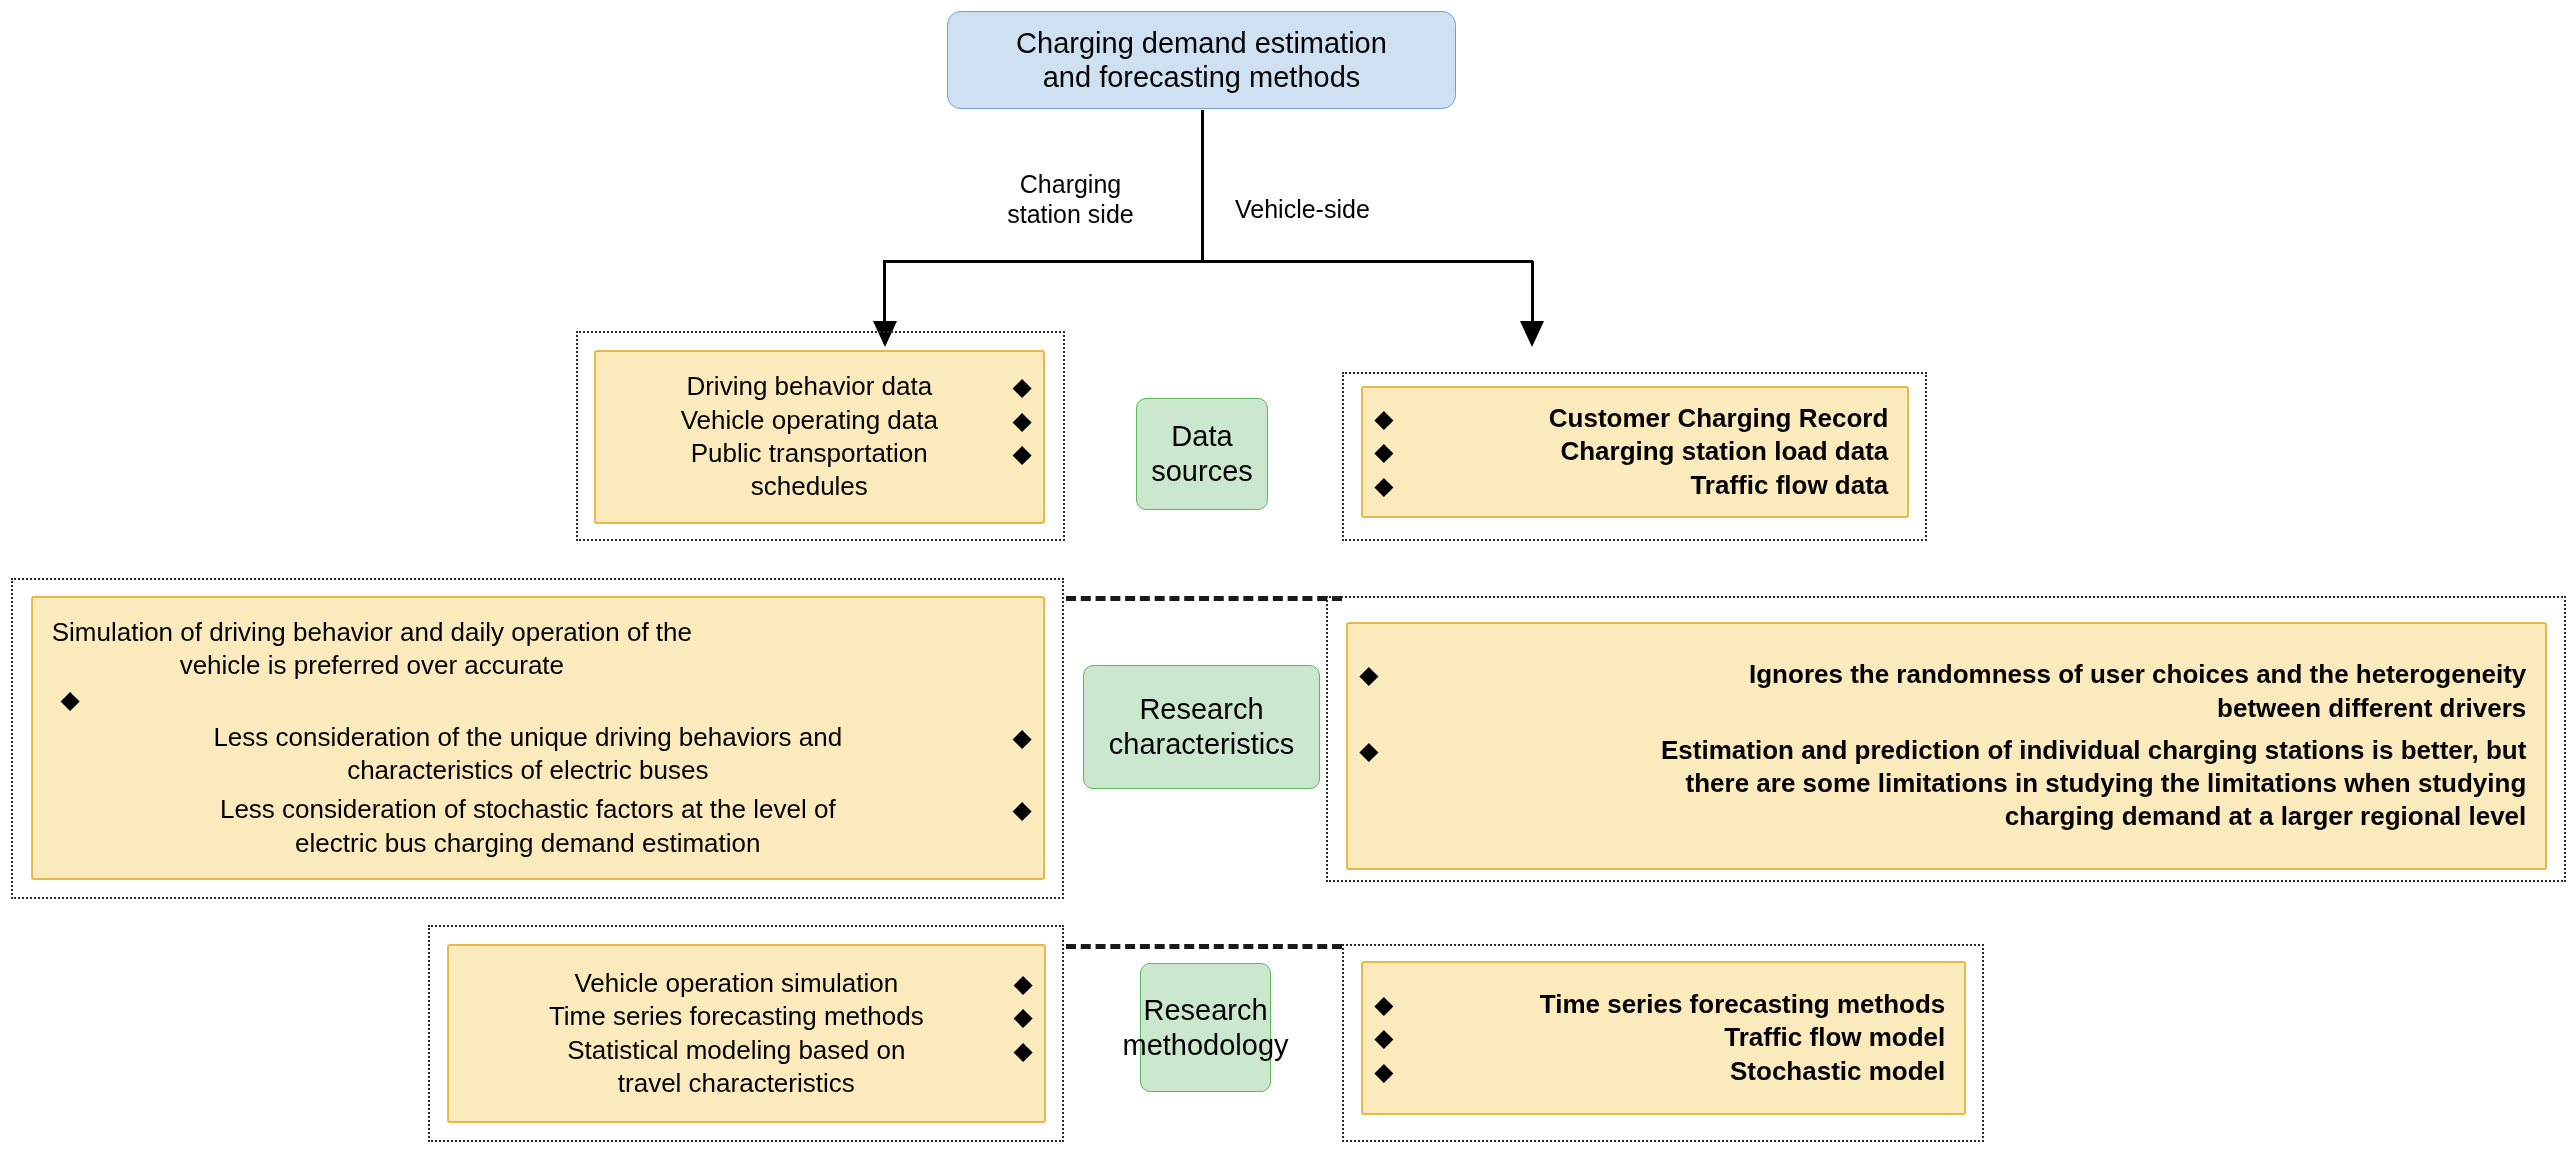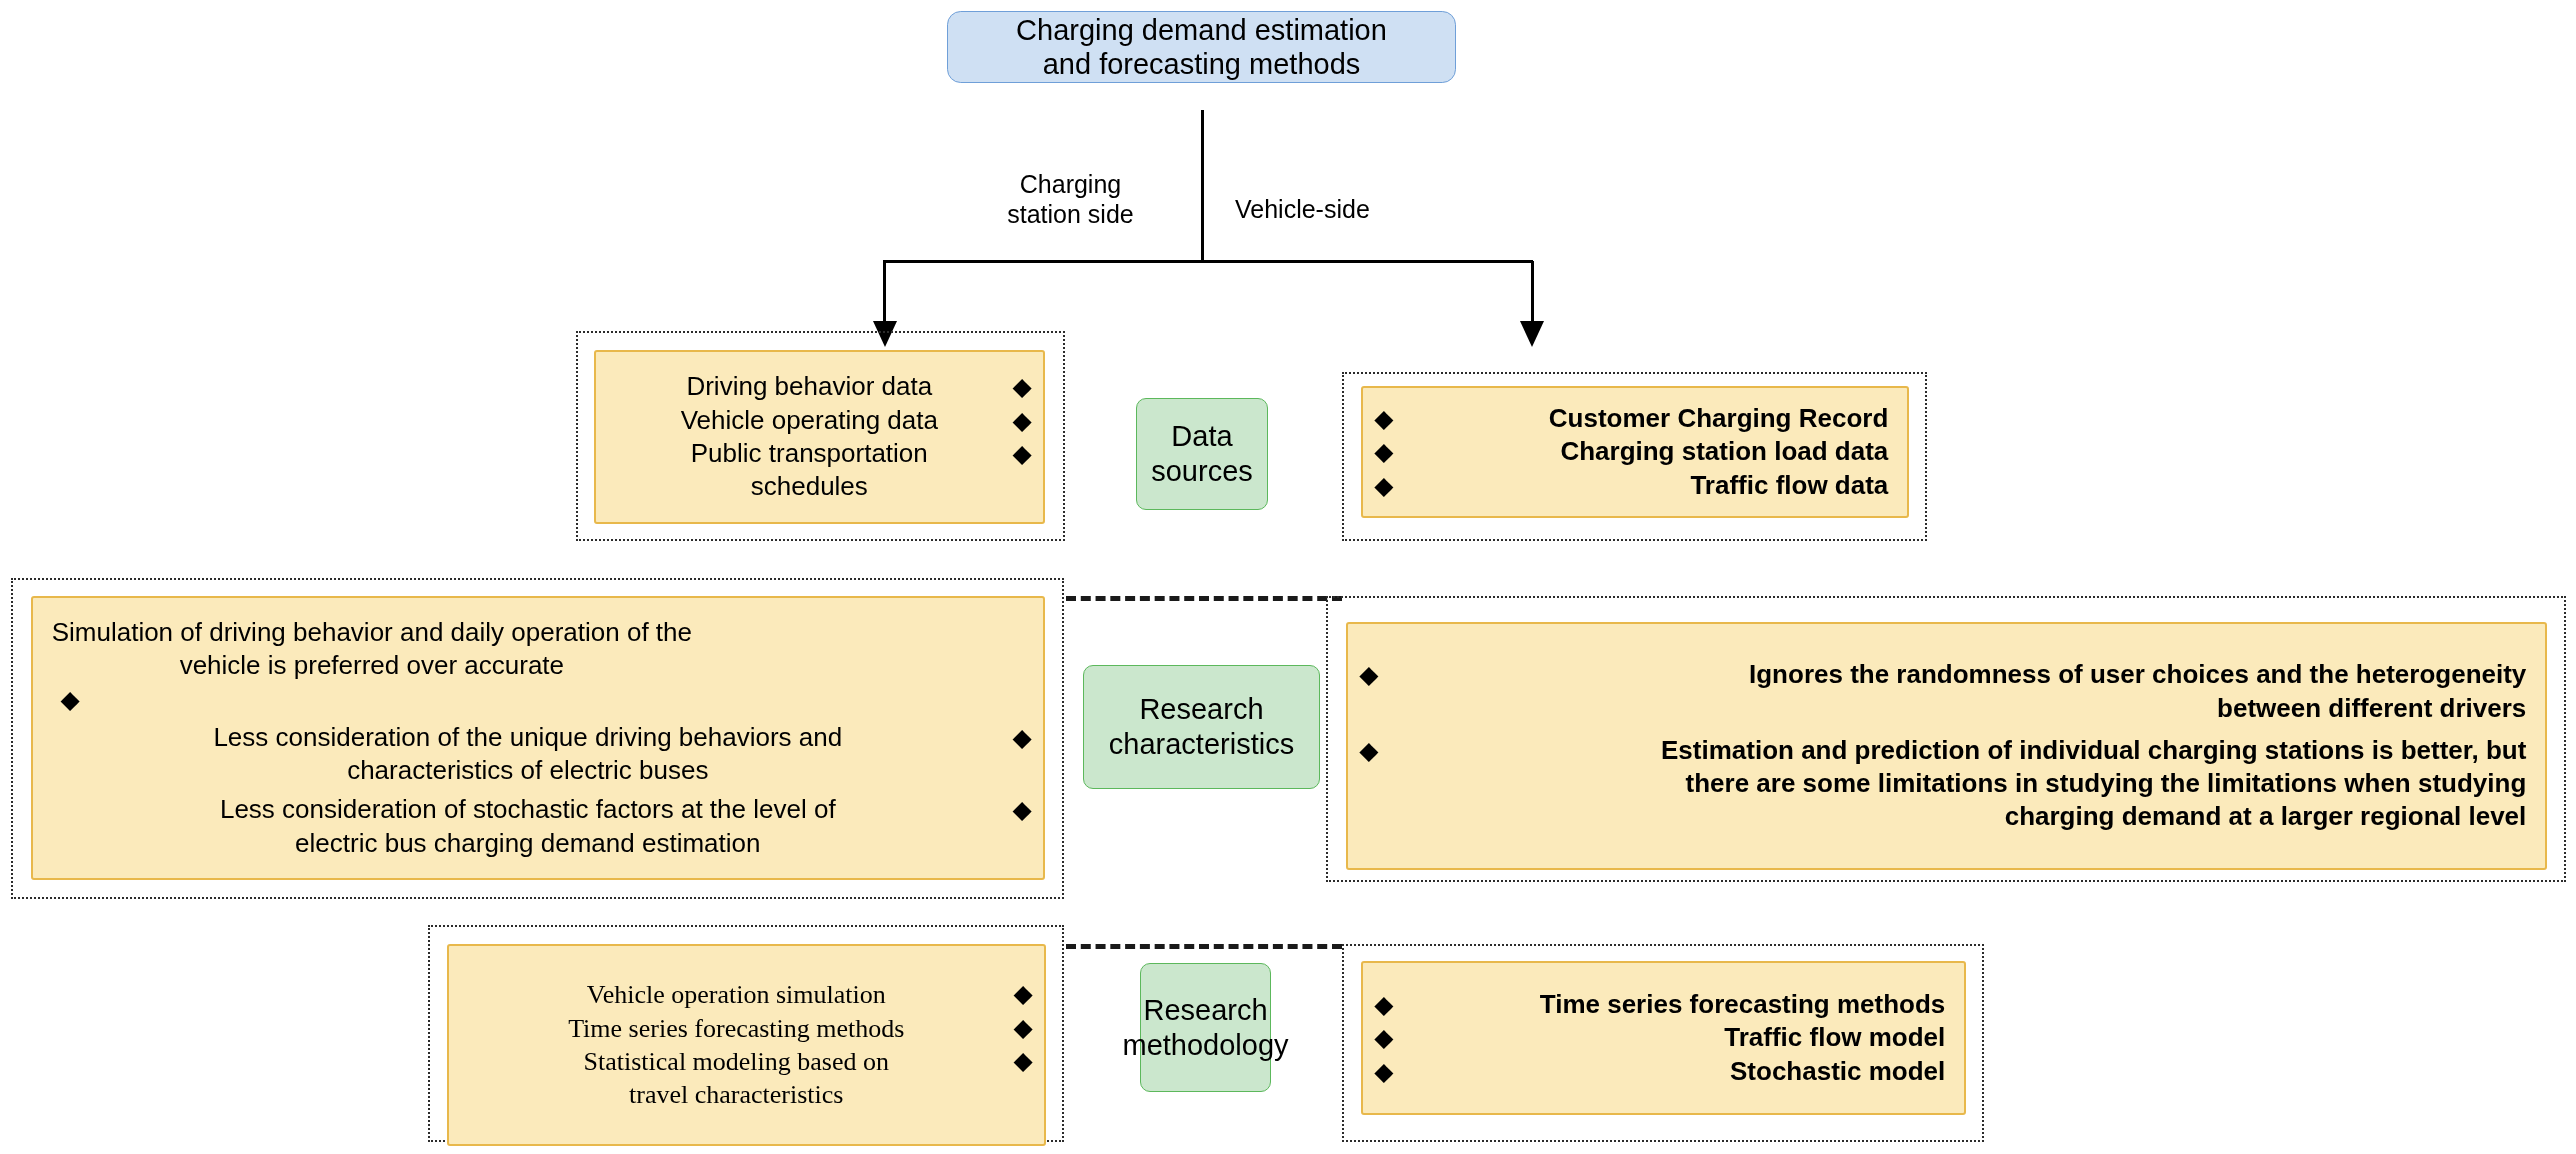--- a/index.html
+++ b/index.html
@@ -99,21 +99,21 @@
     text-align:center;
     line-height:1.2;
     white-space:nowrap;
   }
 </style>
 </head>
 <body>
 
 <div id="canvas">
 
-  <div class="abs node-blue" style="left:947px; top:11.2px; width:509px; height:72px;">
+  <div class="abs node-blue" style="left:947px; top:11.2px; width:509px; height:98px;">
     <span>Charging demand estimation<br>and forecasting methods</span>
   </div>
 
   <div class="abs line-v" style="left:1201px; top:110px; width:3.1px; height:152px;"></div>
   <div class="abs line-h" style="left:883px; top:260px; width:650px; height:3.1px;"></div>
 
   <div class="abs line-v" style="left:883px; top:261px; width:3.1px; height:62px;"></div>
   <div class="abs arrow-down" style="left:873px; top:321px;"></div>
 
   <div class="abs line-v" style="left:1531px; top:261px; width:3.1px; height:62px;"></div>
@@ -195,21 +195,21 @@
       <span class="dia" style="align-self:flex-start;">◆</span>
       <span class="txt">Ignores the randomness of user choices and the heterogeneity<br>between different drivers</span>
     </div>
     <div class="row">
       <span class="dia" style="align-self:flex-start;">◆</span>
       <span class="txt">Estimation and prediction of individual charging stations is better, but<br>there are some limitations in studying the limitations when studying<br>charging demand at a larger regional level</span>
     </div>
   </div>
 
   <div class="abs dotbox" style="left:428px; top:925px; width:636px; height:217px;"></div>
-  <div class="abs card mark-right" style="left:447px; top:944px; width:599px; height:202px;font-family:Liberation Serif, serif;">
+  <div class="abs card mark-right" style="left:447px; top:944px; width:599px; height:179px;">
     <div class="row">
       <span class="txt">Vehicle operation simulation</span>
       <span class="dia">◆</span>
     </div>
     <div class="row">
       <span class="txt">Time series forecasting methods</span>
       <span class="dia">◆</span>
     </div>
     <div class="row">
       <span class="txt">Statistical modeling based on<br>travel characteristics</span>

